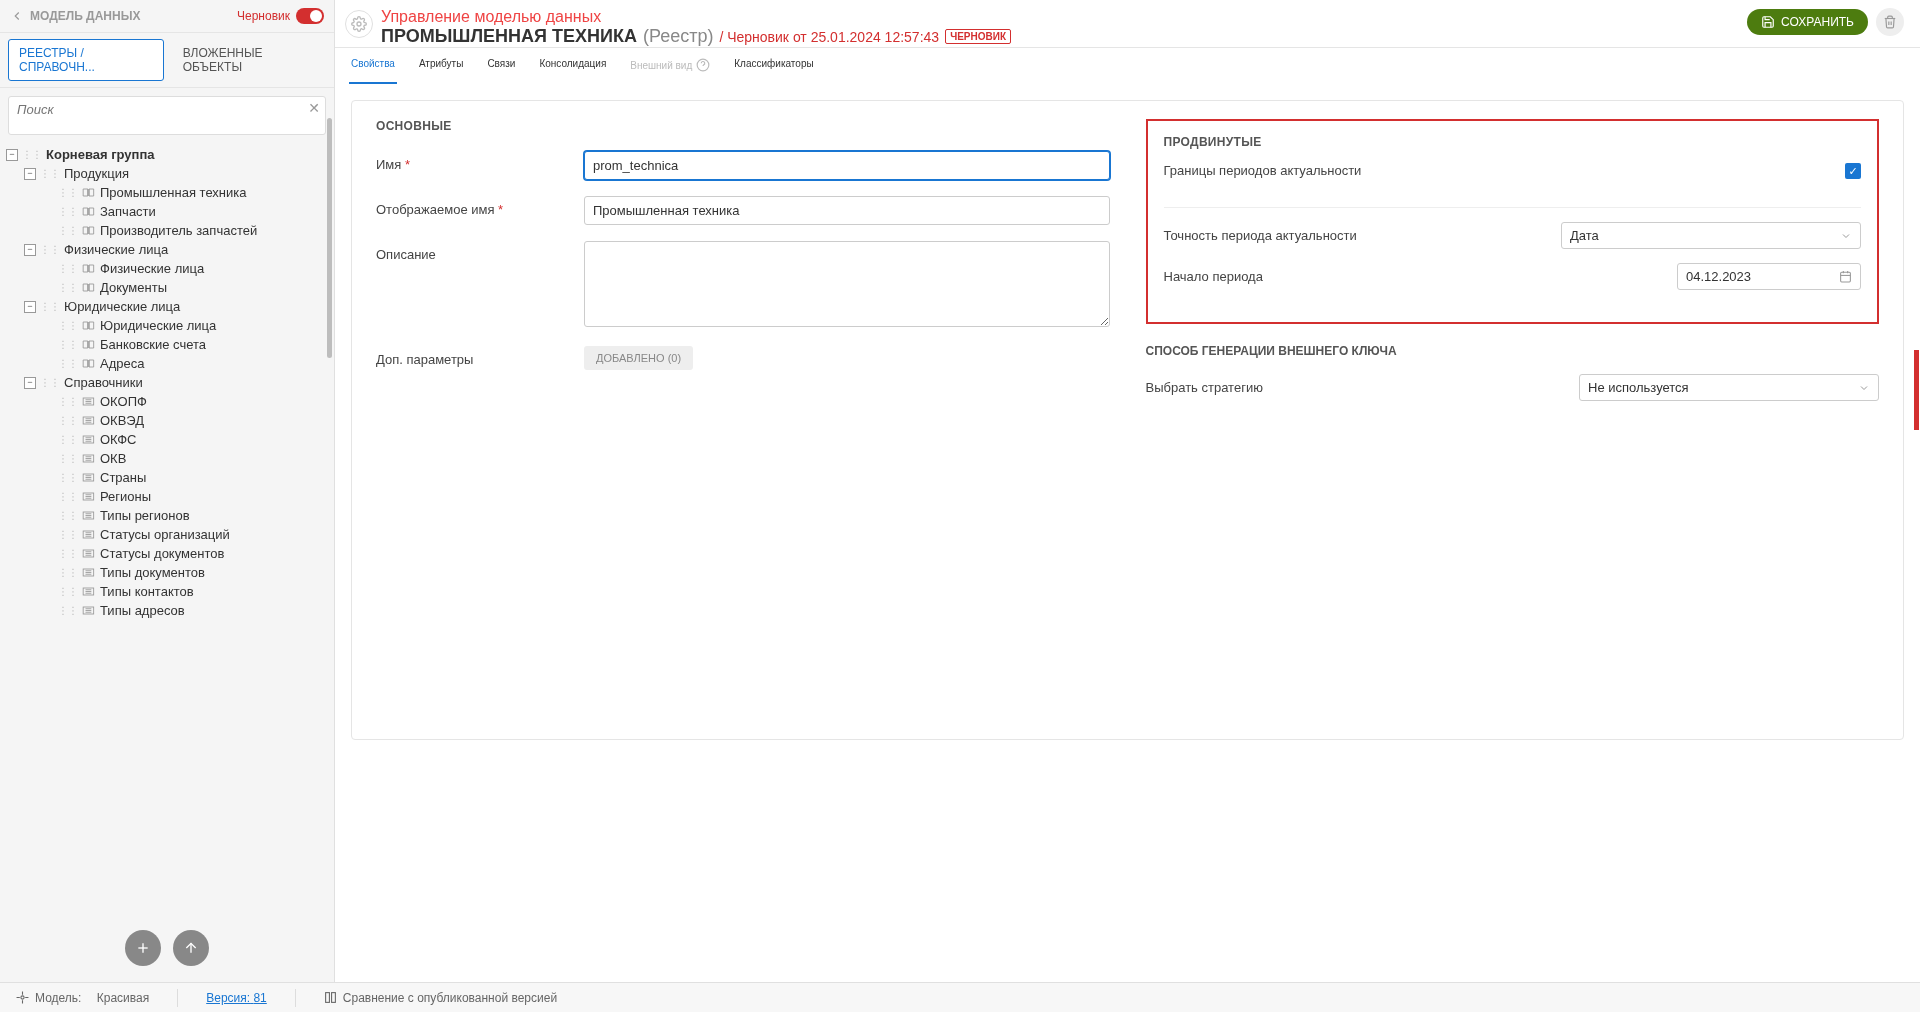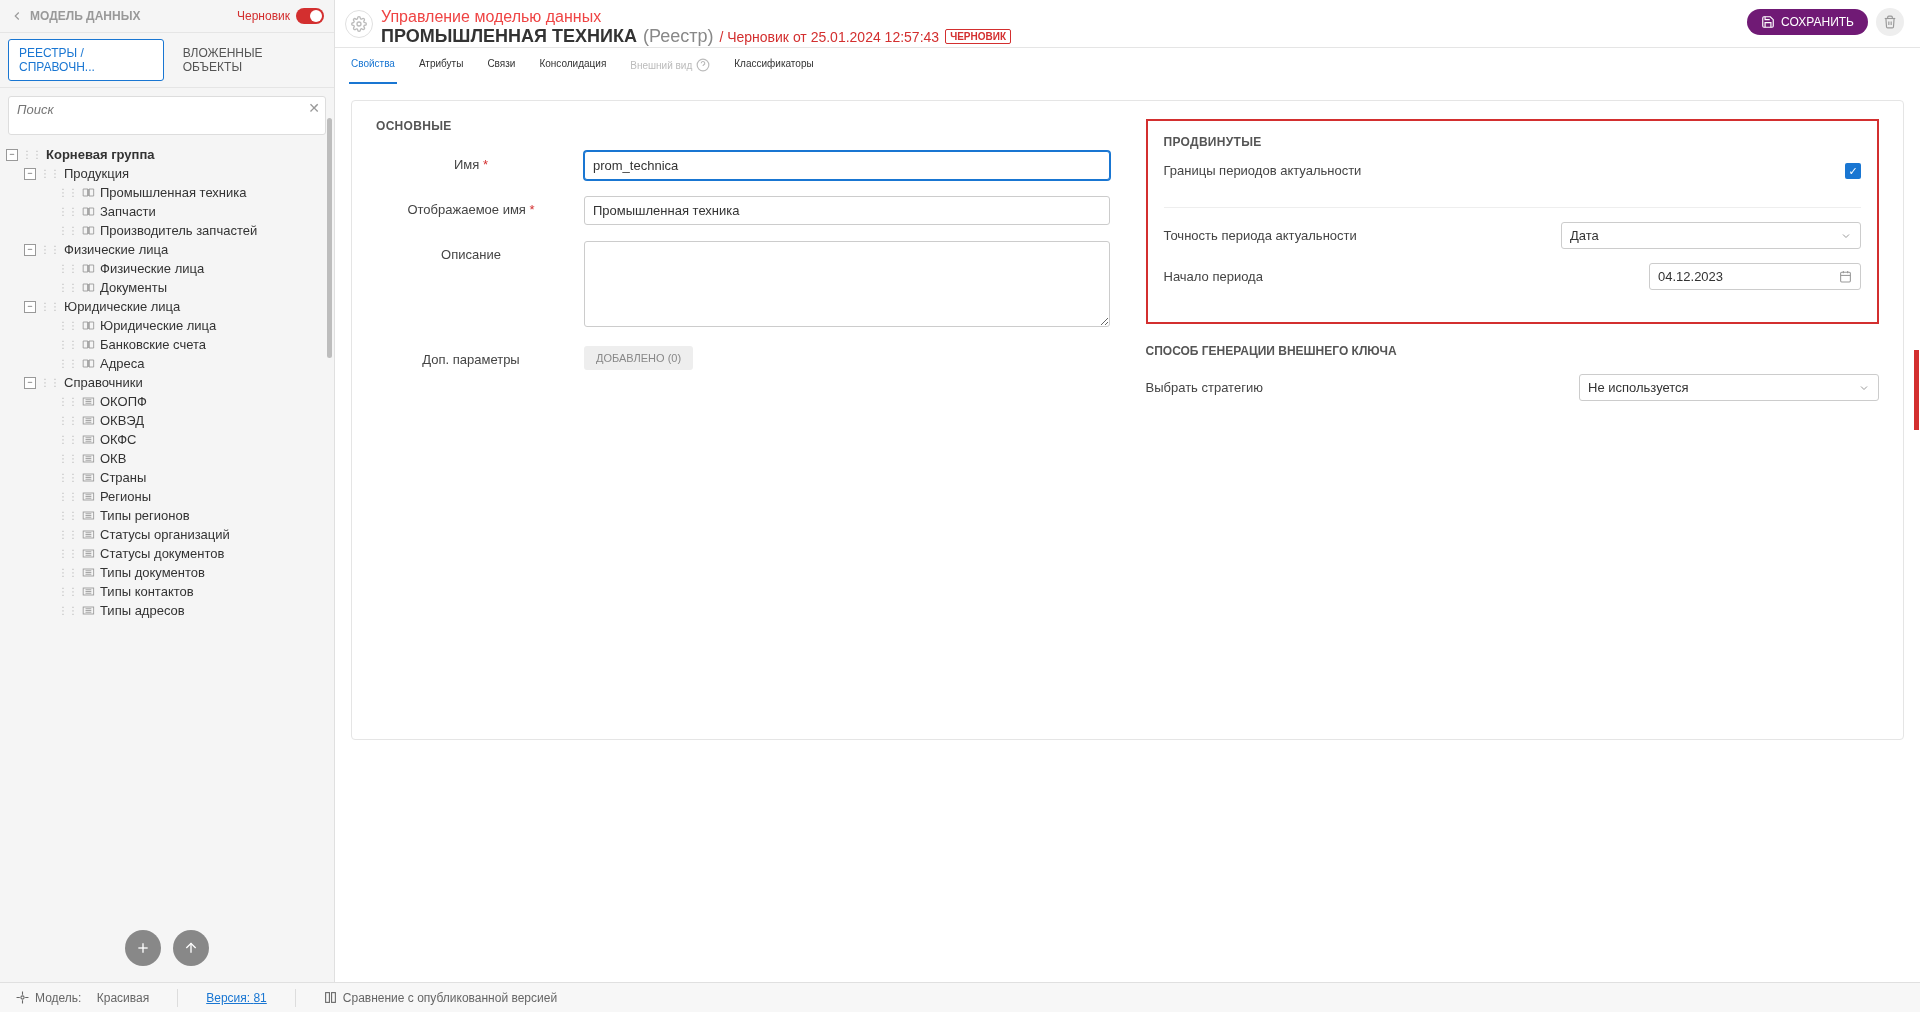--- a/index.html
+++ b/index.html
@@ -38,51 +38,51 @@
 .main-header { display:flex; align-items:flex-start; justify-content:space-between; padding:8px 16px 0 10px; border-bottom:1px solid #e5e5e5; }
 .mh-left { display:flex; gap:8px; align-items:flex-start; }
 .settings-icon { width:28px; height:28px; color:#bbb; display:flex; align-items:center; justify-content:center; border:1px solid #e0e0e0; border-radius:50%; margin-top:2px; }
 .settings-icon svg{ width:16px; height:16px; }
 .mh-breadcrumb { font-size:16px; color:#ef4444; }
 .mh-title { font-size:18px; font-weight:700; color:#333; display:flex; align-items:center; gap:6px; flex-wrap:wrap; }
 .mh-title .type { color:#888; font-weight:400; }
 .mh-title .draft-info { color:#d32f2f; font-weight:400; font-size:14px; }
 .draft-badge { border:1px solid #d32f2f; color:#d32f2f; font-size:10px; padding:1px 4px; border-radius:2px; }
 .mh-right { display:flex; gap:8px; align-items:center; }
-.save-btn { background:#701a75; color:#fff; padding:6px 14px; border-radius:14px; display:flex; align-items:center; gap:6px; font-size:12px; cursor:pointer; }
+.save-btn { background:#4d7c0f; color:#fff; padding:6px 14px; border-radius:14px; display:flex; align-items:center; gap:6px; font-size:12px; cursor:pointer; }
 .save-btn svg{width:14px;height:14px;}
 .delete-btn { width:28px; height:28px; border-radius:50%; background:#eee; display:flex; align-items:center; justify-content:center; color:#999; cursor:pointer; }
 .delete-btn svg{width:14px;height:14px;}
 .main-tabs { display:flex; gap:20px; padding:0 14px; }
 .main-tab { padding:10px 2px; font-size:10px; color:#333; cursor:pointer; border-bottom:2px solid transparent; }
 .main-tab.active { color:#1976d2; border-bottom-color:#1976d2; }
 .main-tab.disabled { color:#bbb; display:flex; align-items:center; gap:4px; }
 .main-tab.disabled svg{width:14px;height:14px;}
 
 .content { flex:1; overflow:auto; padding:16px; }
 .panel-wrap { background:#fff; border:1px solid #e5e5e5; border-radius:4px; padding:18px 24px; display:flex; gap:24px; min-height:640px; }
 .col-left { flex:1; padding-right:12px; }
 .col-right { flex:1; }
 .section-title { font-size:12px; font-weight:700; color:#555; letter-spacing:0.3px; margin-bottom:18px; }
 .form-row { display:flex; align-items:flex-start; margin-bottom:16px; gap:18px; }
-.form-label { width:190px; font-size:13px; color:#444; padding-top:6px;text-align:center; }
+.form-label { width:190px; font-size:13px; color:#444; padding-top:6px; }
 .req { color:#d32f2f; }
 .form-input { flex:1; }
 .text-input { width:100%; padding:6px 8px; border:1px solid #ccc; border-radius:3px; font-size:13px; color:#333; }
 .text-input.focused { border-color:#1976d2; box-shadow:0 0 0 1px #1976d2; }
 .textarea { width:100%; height:86px; padding:6px 8px; border:1px solid #ccc; border-radius:3px; font-size:13px; resize:both; }
 .added-btn { background:#eee; color:#888; border:none; padding:6px 12px; border-radius:3px; font-size:11px; cursor:pointer; }
 .advanced-box { border:2px solid #d32f2f; padding:14px 16px 18px; margin-bottom:20px; }
 .adv-top { display:flex; justify-content:space-between; align-items:flex-start; padding-bottom:28px; border-bottom:1px solid #eee; margin-bottom:14px; }
 .checkbox { width:16px; height:16px; background:#1976d2; border-radius:2px; display:flex; align-items:center; justify-content:center; color:#fff; font-size:11px; }
 .adv-row { display:flex; align-items:center; justify-content:space-between; margin-bottom:14px; gap:16px; }
 .adv-label { font-size:13px; color:#444; max-width:200px; }
 .select-box { width:300px; border:1px solid #ccc; border-radius:3px; padding:5px 8px; font-size:13px; color:#333; display:flex; align-items:center; justify-content:space-between; background:#fff; cursor:pointer; }
 .select-box svg{width:12px;height:12px;color:#999;}
-.date-box { width:212px; border:1px solid #ccc; border-radius:3px; padding:5px 8px; font-size:13px; color:#333; display:flex; align-items:center; justify-content:space-between; background:#fff; cursor:pointer; }
+.date-box { width:184px; border:1px solid #ccc; border-radius:3px; padding:5px 8px; font-size:13px; color:#333; display:flex; align-items:center; justify-content:space-between; background:#fff; cursor:pointer; }
 .date-box svg{width:13px;height:13px;color:#999;}
 .keygen-title { font-size:12px; font-weight:700; color:#555; margin-bottom:16px; }
 .right-scroll { position:absolute; right:1px; top:350px; width:5px; height:80px; background:#d32f2f; }
 
 .statusbar { height:30px; border-top:1px solid #e0e0e0; background:#f7f7f7; display:flex; align-items:center; padding:0 16px; gap:28px; font-size:12px; color:#666; }
 .sb-item { display:flex; align-items:center; gap:6px; }
 .sb-item svg{width:13px;height:13px;}
 .sb-link { color:#1976d2; text-decoration:underline; cursor:pointer; }
 .sb-sep { width:1px; height:18px; background:#ddd; }
 </style>

